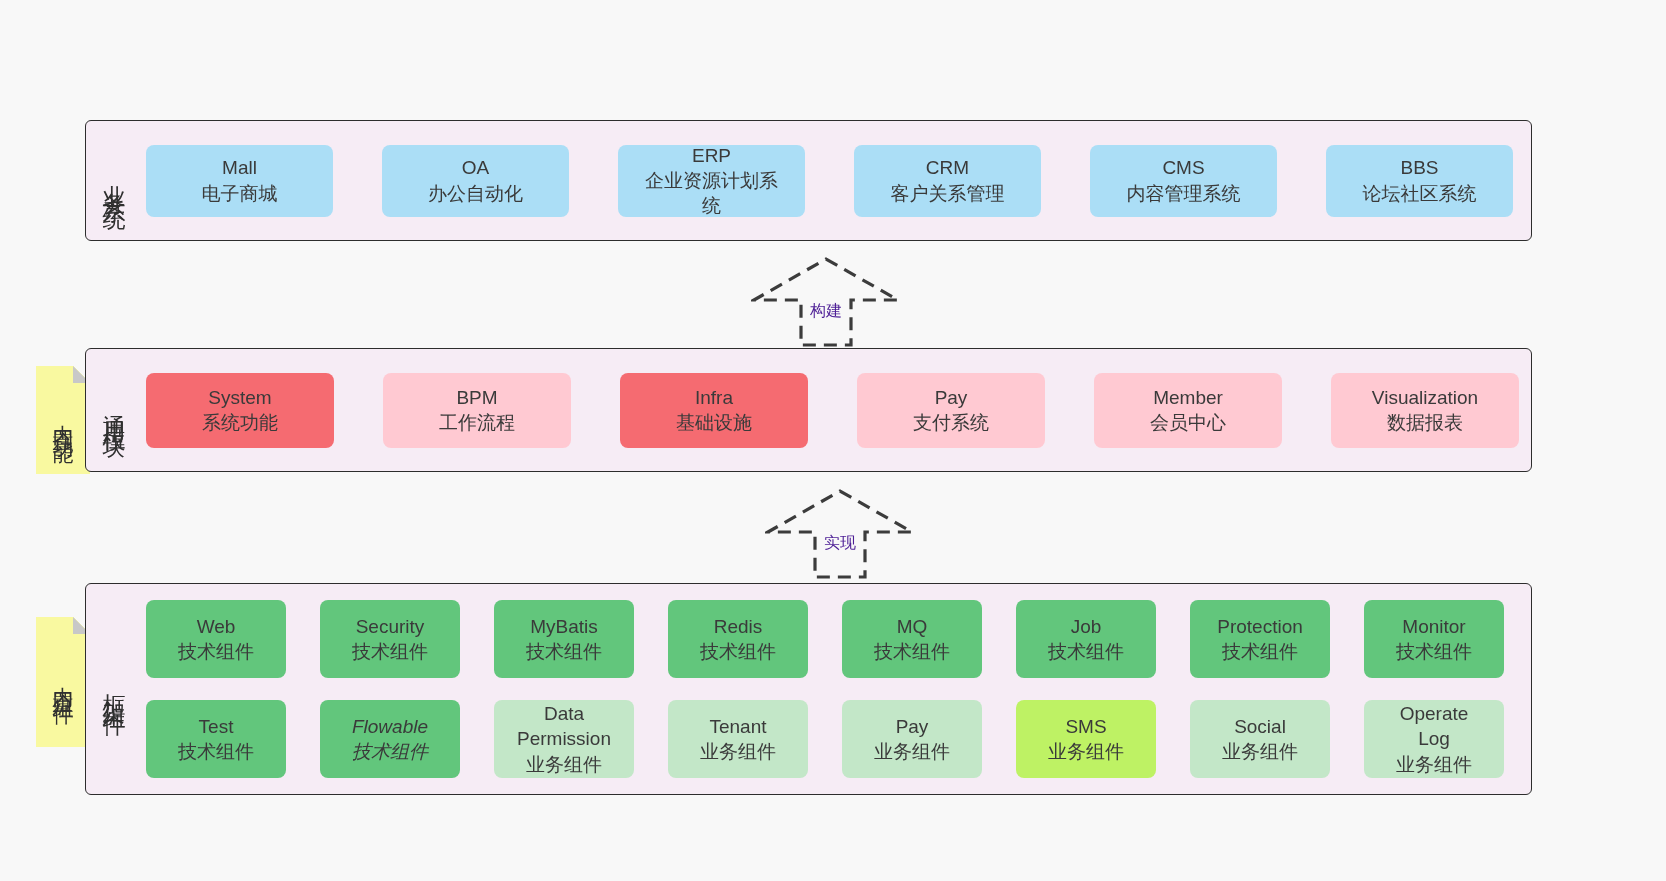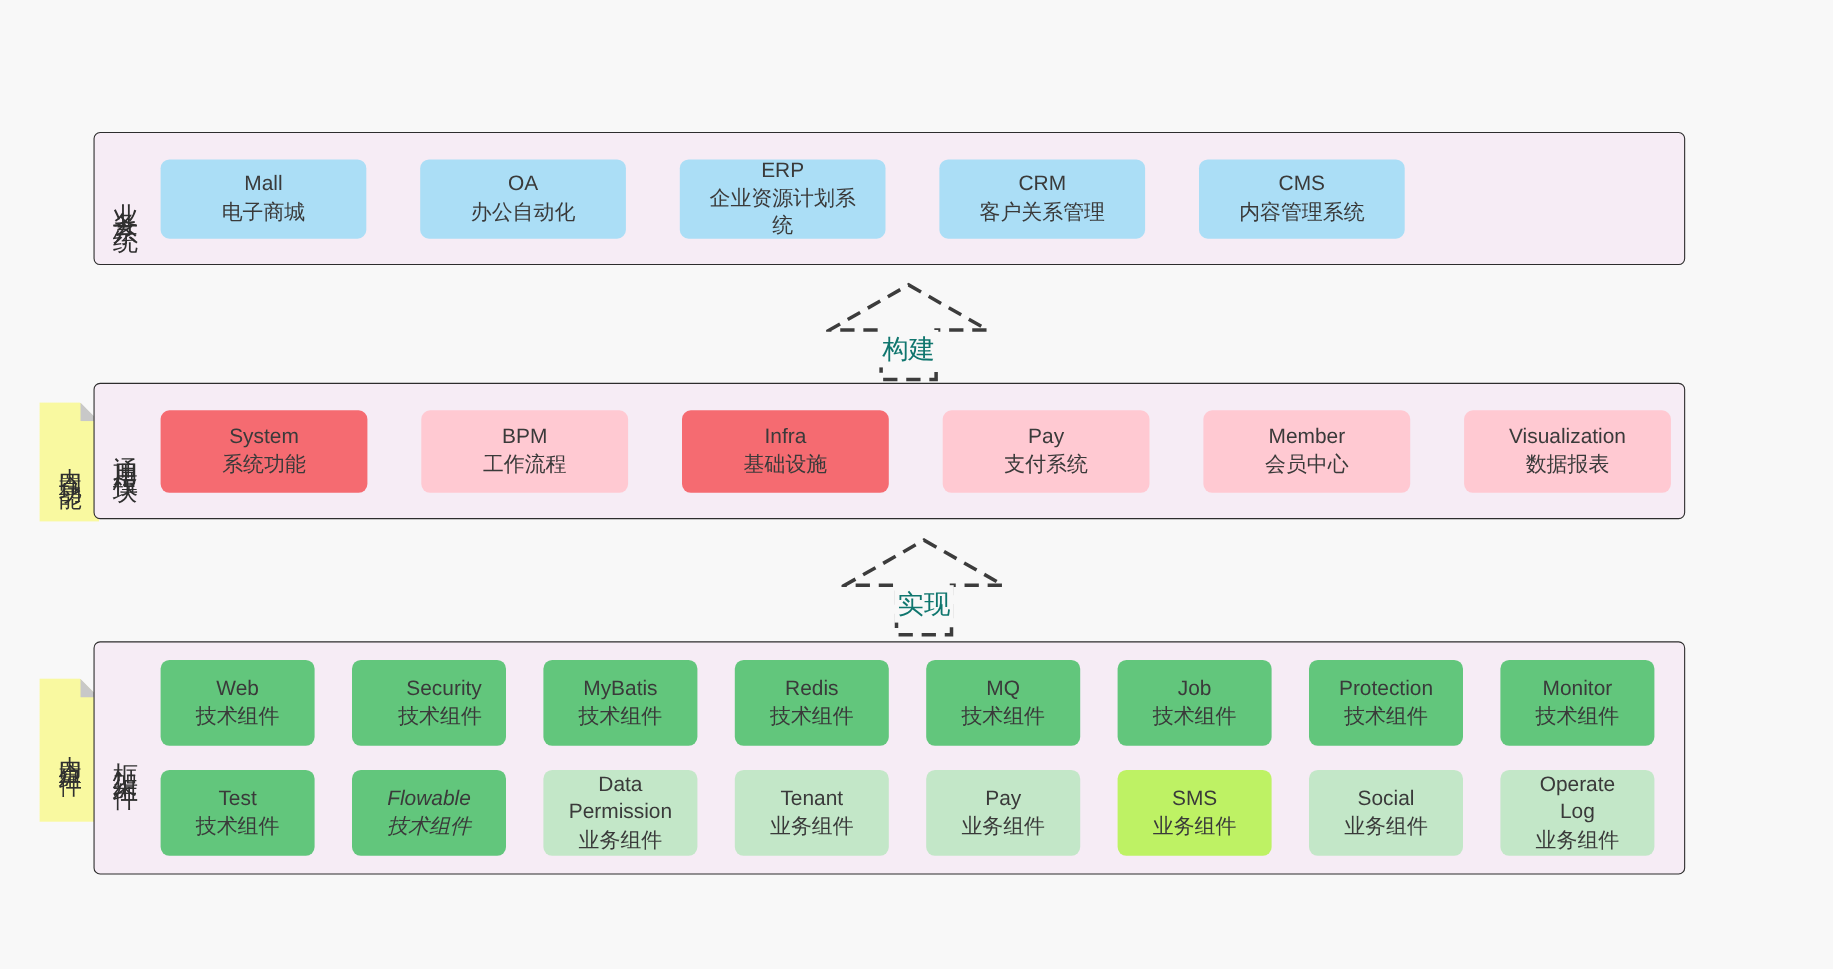--- a/index.html
+++ b/index.html
@@ -60,21 +60,21 @@
     z-index:0;
   }
   .note svg{position:absolute;top:0;right:0;}
 
   
   .arrow{position:absolute;width:150px;height:92px;}
   .arrow svg{position:absolute;left:0;top:0;}
   .arrow-label{
     position:absolute;left:50%;top:44px;transform:translateX(-50%);
     background:#f8f8f8;
-    font-size:24px;color:#0f766e;
+    font-size:16px;color:#4c1d95;
     padding:1px 3px;white-space:nowrap;
   }
 </style>
 </head>
 <body>
 
 <div class="stage">
 
   <section class="panel panel-a" style="top:120px;height:121px;">
     <div class="vlabel">业务系统</div>
@@ -93,20 +93,24 @@
             <span>企业资源计划系统</span>
           </div>
           <div class="box" style="background: rgb(171, 222, 246);">
             <span>CRM</span>
             <span>客户关系管理</span>
           </div>
           <div class="box" style="background: rgb(171, 222, 246);">
             <span>CMS</span>
             <span>内容管理系统</span>
           </div>
+          <div class="box" style="background: rgb(171, 222, 246);">
+            <span>BBS</span>
+            <span>论坛社区系统</span>
+          </div>
         </div>
       </div>
   </section>
 
   <div class="arrow" style="left:751px;top:256px;">
     <svg width="150" height="92" viewBox="0 0 150 92">
       <polygon points="75,3 147,44 100,44 100,89 50,89 50,44 3,44" fill="none" stroke="#3c3c3c" stroke-width="3.2" stroke-dasharray="13 8" stroke-linejoin="miter"></polygon>
     </svg>
     <span class="arrow-label">构建</span>
   </div>
@@ -158,21 +162,21 @@
   </div>
 
   <section class="panel panel-c" style="top:583px;height:212px;">
     <div class="vlabel">框架组件</div>
     <div class="rows">
         <div class="row">
           <div class="box" style="background: rgb(98, 198, 124);">
             <span>Web</span>
             <span>技术组件</span>
           </div>
-          <div class="box" style="background: rgb(98, 198, 124); align-items: flex-end;">
+          <div class="box" style="background: rgb(98, 198, 124);">
             <span>Security</span>
             <span>技术组件</span>
           </div>
           <div class="box" style="background: rgb(98, 198, 124);">
             <span>MyBatis</span>
             <span>技术组件</span>
           </div>
           <div class="box" style="background: rgb(98, 198, 124);">
             <span>Redis</span>
             <span>技术组件</span>

